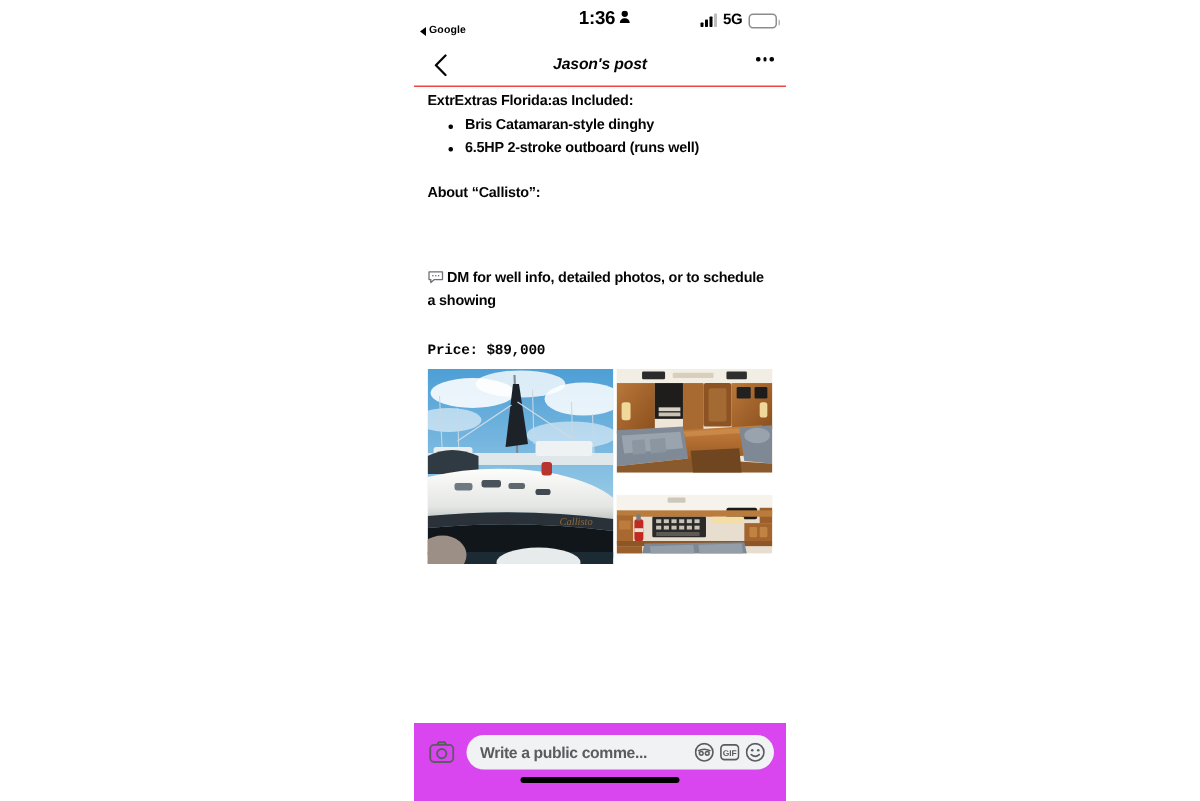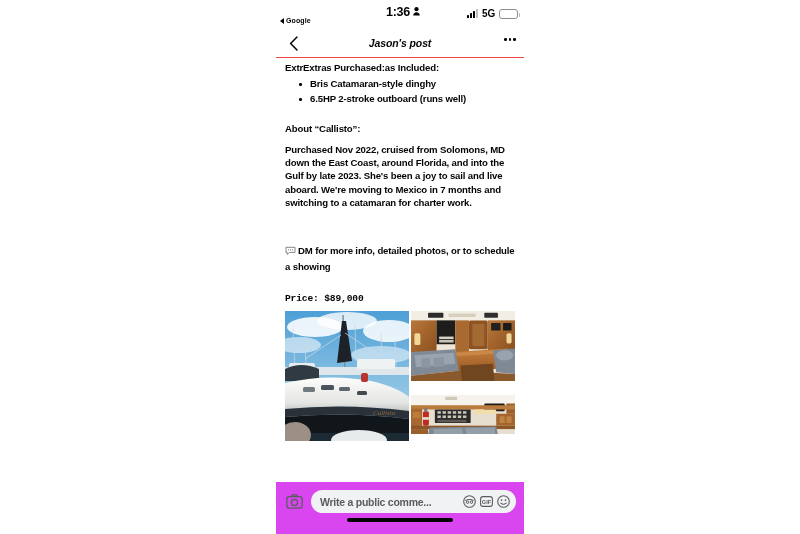--- a/index.html
+++ b/index.html
@@ -326,44 +326,43 @@
       <div class="nav-more">
         <span></span>
           <span></span>
           <span></span>
       </div>
     </div>
 
     <div class="post-scroll">
       <div class="post-inner">
 
-        <p class="lead">ExtrExtras Purchased:as Included:</p>
+        <p class="lead">ExtrExtras Florida:as Included:</p>
 
         <ul class="bullets">
           <li>Bris Catamaran-style dinghy</li>
           <li>6.5HP 2-stroke outboard (runs well)</li>
         </ul>
 
         <div class="gap-lg"></div>
 
         <p class="para">About “Callisto”:</p>
         <div class="gap-sm"></div>
-        <p class="para">Purchased Nov 2022, cruised from Solomons, MD down the East Coast, around Florida, and into the Gulf by late 2023. She's been a joy to sail and live aboard. We're moving to Mexico in 7 months and switching to a catamaran for charter work.</p>
 
         <div class="gap-md"></div>
 
 
         <div class="gap-lg"></div>
 
         <p class="dm-line"><span class="dm-emoji"><svg width="11" height="10" viewBox="0 0 11 10">
                 <path d="M1 1.3h9v5.1H4.6L2.2 8.4V6.4H1z" fill="#fff" stroke="#6d6f73" stroke-width="0.85" stroke-linejoin="round"></path>
                 <circle cx="3.6" cy="3.85" r="0.55" fill="#6d6f73"></circle>
                 <circle cx="5.5" cy="3.85" r="0.55" fill="#6d6f73"></circle>
                 <circle cx="7.4" cy="3.85" r="0.55" fill="#6d6f73"></circle>
-              </svg></span><span>DM for more info, detailed photos, or to schedule a showing</span></p>
+              </svg></span><span>DM for well info, detailed photos, or to schedule a showing</span></p>
 
         <div class="gap-md"></div>
 
         <p class="price">Price: $89,000</p>
 
         <div class="photo-grid">
 
           <div class="photo-left">
             <svg class="photo" viewBox="0 0 124 130" preserveAspectRatio="xMidYMid slice">
               <defs>

